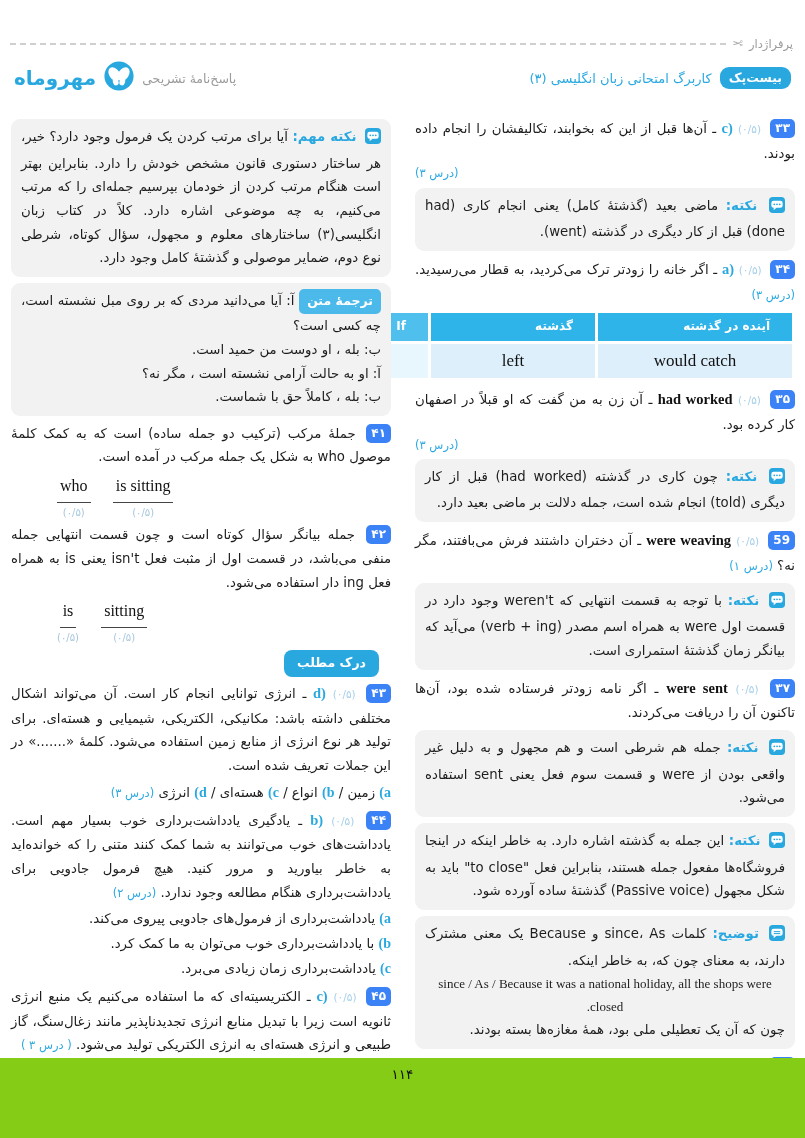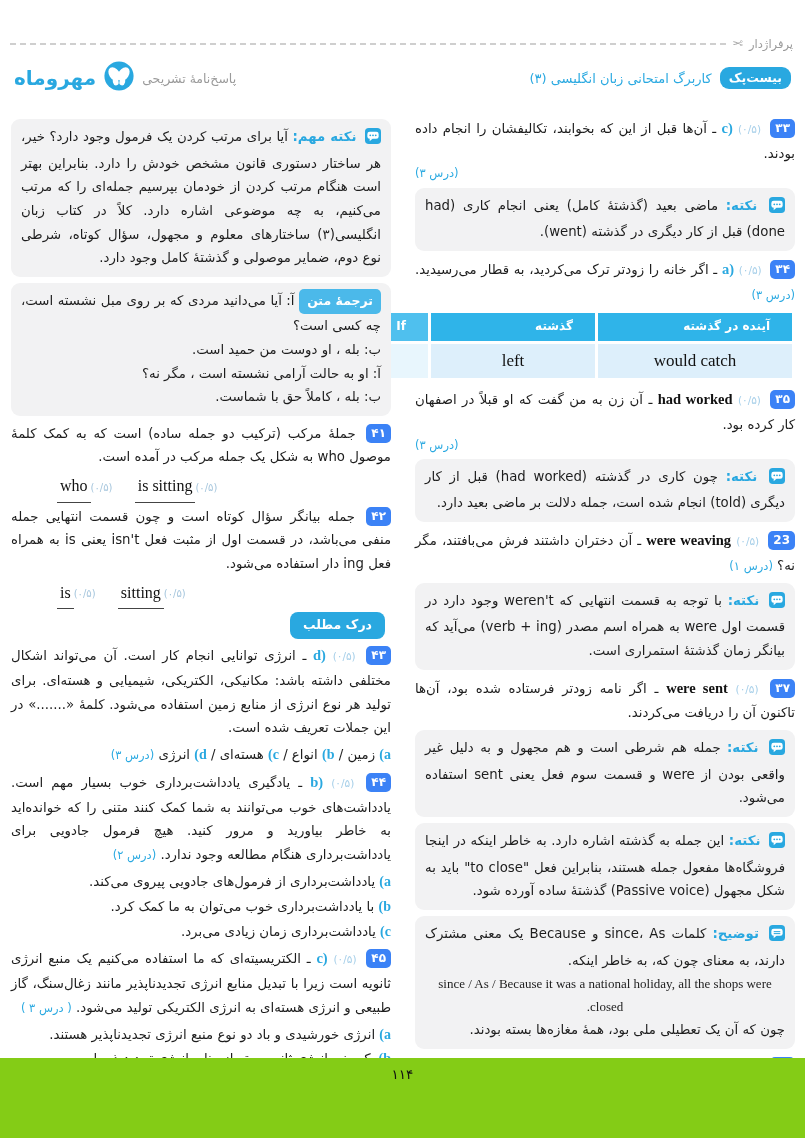--- a/index.html
+++ b/index.html
@@ -45,30 +45,30 @@
   .ctable th{background:#2fb4e9;color:#fff;font-size:12px;font-weight:bold;padding:3px 22px;}
   .ctable th.cif{background:#4fc0ee;width:34px;}
   .ctable td{background:#ddeffb;font-family:"Liberation Serif",serif;font-size:17px;
              text-align:center;padding:2px 10px;color:#111;}
   .ctable td.cif{background:#e8f6fd;}
   .ctable .c0{min-width:150px;}
   .ctable .c1{min-width:120px;}
 
   .badge-line{margin:2px 0;}
   .en-line{direction:ltr;text-align:left;margin:3px 0 0;}
-  .seg{display:inline-flex;flex-direction:row;align-items:center;margin:0 14px 0 0;}
+  .seg{display:inline-flex;flex-direction:column;align-items:center;margin:0 14px 0 0;}
   .seg-text{font-family:"Liberation Serif",serif;font-size:14.5px;border-bottom:1.4px solid #444;
             padding:0 3px 1px;white-space:nowrap;color:#111;}
   .small{margin-left:46px;}
   .small .seg{margin:0 18px 0 0;}
   .small .seg-text{font-size:16px;}
   .seg-score{font-size:10px;color:#a6c6dd;margin-top:1px;}
 
   .section-pill{display:inline-block;background:#29a8e0;color:#fff;font-weight:bold;font-size:12.5px;
-                padding:2px 13px 3px;border-radius:8px;margin:3px 6px 2px;}
+                padding:2px 13px 3px;border-radius:8px;margin:3px 12px 2px;}
   .trans-chip{display:inline-block;background:#4bb9ea;color:#fff;font-weight:bold;font-size:12.5px;
               padding:1px 8px 2px;border-radius:5px;}
   .opt-letter{color:#29a8e0;font-family:"Liberation Serif",serif;font-weight:bold;font-size:14px;}
   .option{display:block;}
 
   .footer{position:absolute;top:1058px;bottom:0;left:0;right:0;background:#84cc16;font-family:Liberation Serif, serif;}
   .page-num{text-align:center;font-size:13.5px;color:#111;padding-top:8px;}
 </style>
 </head>
 <body>
@@ -168,21 +168,21 @@
               <circle cx="5.6" cy="7.8" r="0.95" fill="#29a8e0"></circle>
               <circle cx="8.5" cy="7.8" r="0.95" fill="#29a8e0"></circle>
               <circle cx="11.4" cy="7.8" r="0.95" fill="#29a8e0"></circle>
             </svg>
         </span>
         <b class="note-label">نکته:</b>
         <span>چون کاری در گذشته (had worked) قبل از کار دیگری (told) انجام شده است، جمله دلالت بر ماضی بعید دارد.</span>
       </div>
 
       <p class="qa">
-        <span class="qbadge">23</span>
+        <span class="qbadge">59</span>
         <b class="ans-en">were weaving</b>
         <span class="score">(۰/۵)</span>
         <span>ـ آن دختران داشتند فرش می‌بافتند، مگر نه؟</span>
         <span class="lesson">(درس ۱)</span>
       </p>
 
       <div class="notebox">
         <span class="note-icon">
           <svg width="16" height="16" viewBox="0 0 17 17">
               <rect width="17" height="17" rx="4" fill="#29a8e0"></rect>

